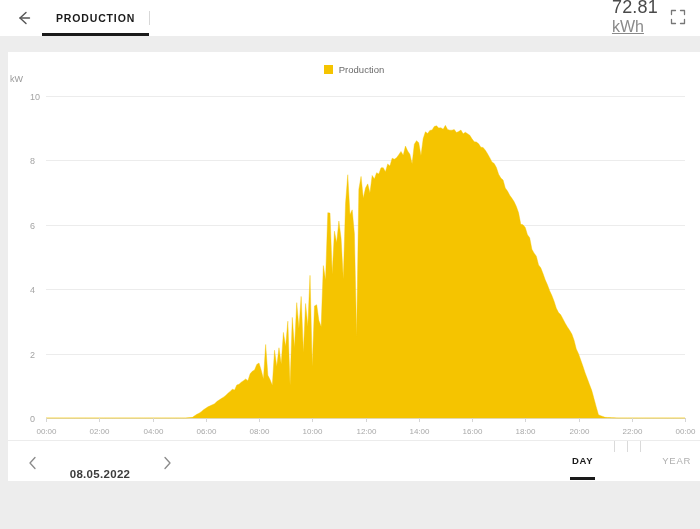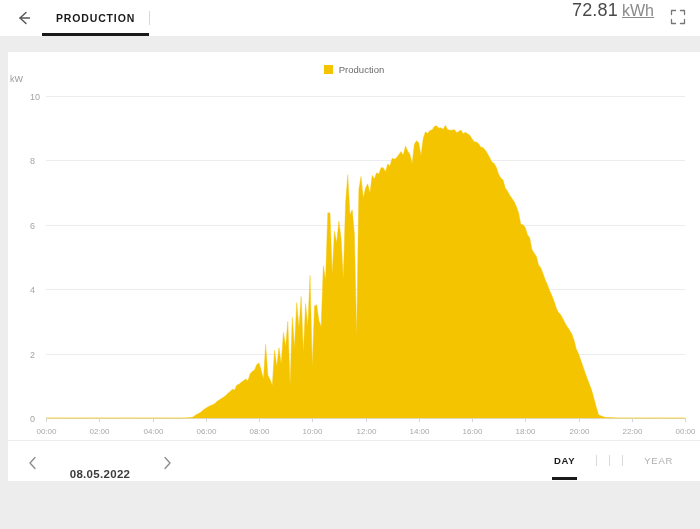--- a/index.html
+++ b/index.html
@@ -86,20 +86,21 @@
   }
 
   .total-readout {
     position: absolute;
     right: 46px;
     top: 0;
     height: 36px;
     display: flex;
     align-items: baseline;
     justify-content: flex-end;
+    flex-direction: column;
   }
   .total-value {
     font-size: 18px;
     color: #4a4a4a;
     letter-spacing: 0.2px;
   }
   .total-unit {
     font-size: 16px;
     color: #8a8a8a;
     margin-left: 4px;
@@ -229,25 +230,25 @@
     font-weight: bold;
     color: #3c3c3c;
     letter-spacing: 0.3px;
     min-width: 100px;
     text-align: center;
     cursor: pointer;
   }
 
   .period-nav {
     position: absolute;
-    right: 18px;
+    right: 0;
     top: 0;
     height: 39px;
     display: flex;
-    align-items: center;
+    align-items: flex-start;
     gap: 12px;
   }
   .period {
     position: relative;
     height: 39px;
     display: flex;
     align-items: center;
     padding: 0 9px;
     font-size: 9.5px;
     letter-spacing: 0.7px;

